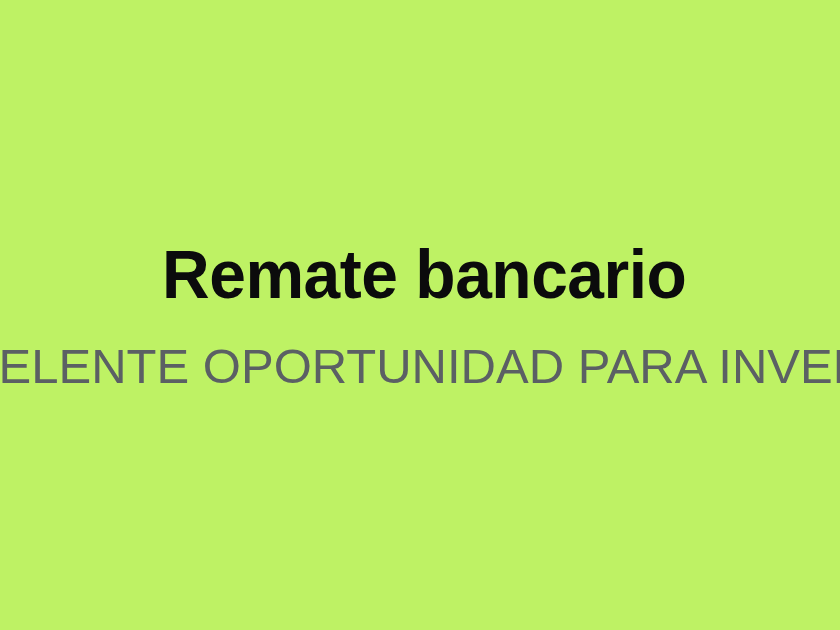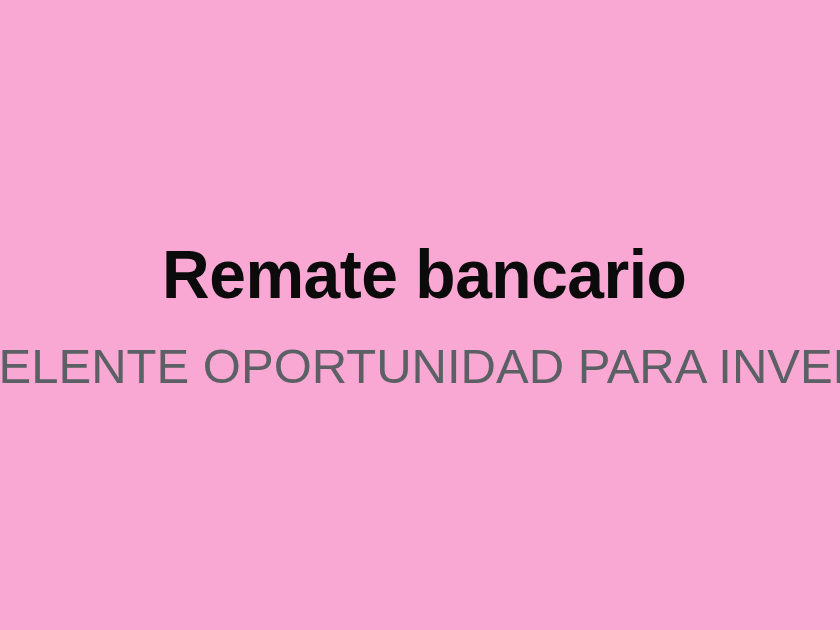--- a/index.html
+++ b/index.html
@@ -69,21 +69,21 @@
     white-space: nowrap;
     margin: 0;
     transform: scaleX(1.0);
     position: relative;
     left: 2px;
   }
 </style>
 </head>
 <body>
 
-<div id="banner" style="background: #f9a8d4;">
+<div id="banner" style="background: #bef264;">
 
   <div class="text-block">
 
     <h1 class="headline" style="color: rgb(11, 11, 12);">Remate bancario</h1>
 
     <div class="subhead-wrap">
       <p class="subhead" style="color: rgb(91, 96, 100);">EXCELENTE OPORTUNIDAD PARA INVERTIR</p>
     </div>
 
   </div>

